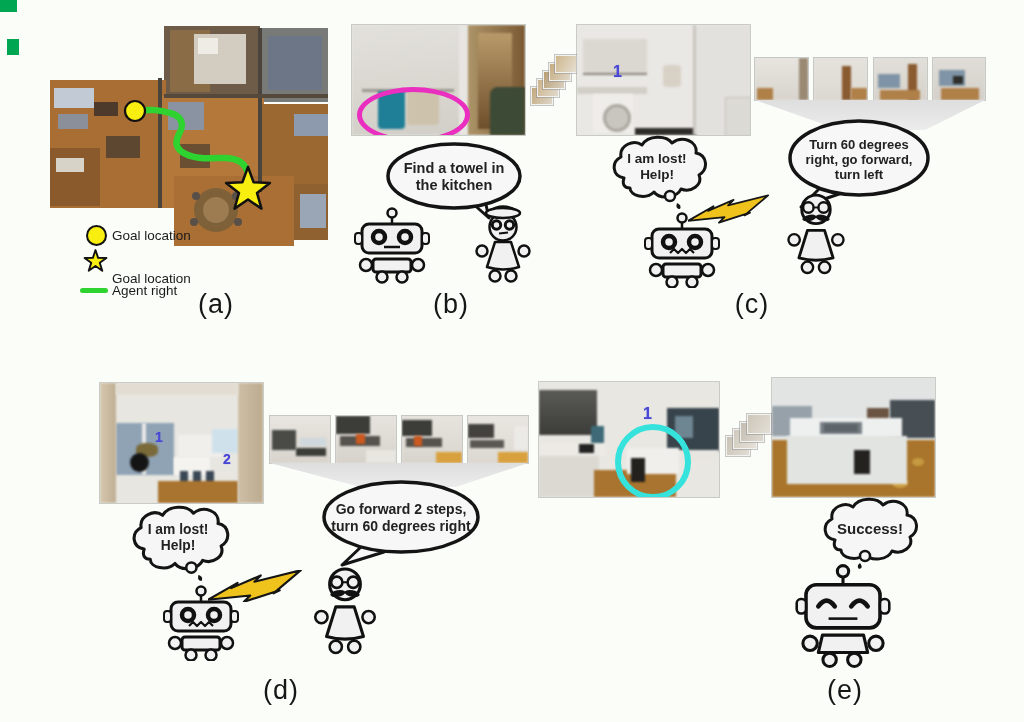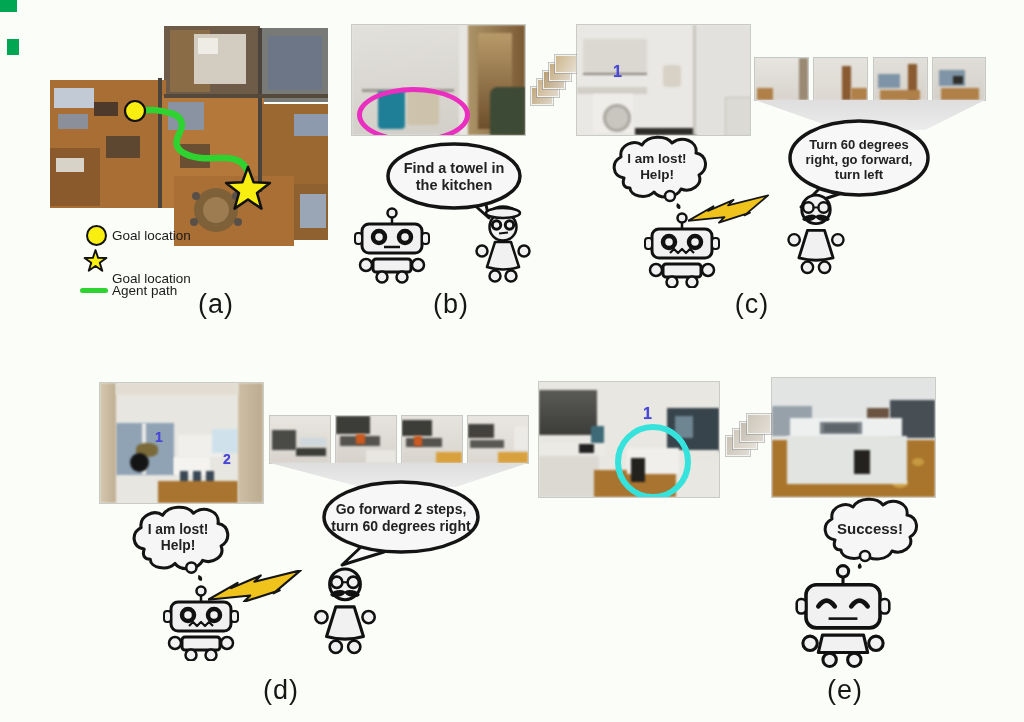--- a/index.html
+++ b/index.html
@@ -64,21 +64,21 @@
     <circle cx="87" cy="95" r="10" fill="#f8ee10" stroke="#111" stroke-width="2.2"></circle>
   </svg>
 
   <div class="ab" style="left:86px;top:225px;width:17px;height:17px;border-radius:50%;background:#f8ee10;border:2px solid #111;"></div>
   <div class="legend-text" style="left:112px;top:228px;">Goal location</div>
   <svg class="ab" style="left:83px;top:249px;" width="25" height="25" viewBox="0 0 24 24">
     <polygon points="12,1 14.5,8.5 22.5,8.6 16.1,13.3 18.5,20.9 12,16.3 5.5,20.9 7.9,13.3 1.5,8.6 9.5,8.5" fill="#f8ee10" stroke="#111" stroke-width="1.8" stroke-linejoin="round"></polygon>
   </svg>
   <div class="legend-text" style="left:112px;top:271px;">Goal location</div>
   <div class="ab" style="left:80px;top:288px;width:28px;height:5px;border-radius:3px;background:#2fd32f;"></div>
-  <div class="legend-text" style="left:112px;top:283px;">Agent path</div>
+  <div class="legend-text" style="left:112px;top:283px;">Agent right</div>
   <div class="panel-label" style="left:181px;top:289px;">(a)</div>
 
   <div class="photo" style="left:352px;top:25px;width:173px;height:110px;">
     <div class="sc" style="left:0;top:0;width:118px;height:110px;background:linear-gradient(175deg,#e3e1dc,#d2cfc8);"></div>
     <div class="sc" style="left:10px;top:64px;width:92px;height:3px;background:#9a978f;"></div>
     <div class="sc" style="left:26px;top:66px;width:27px;height:38px;background:#1f7f96;border-radius:0 0 4px 4px;"></div>
     <div class="sc" style="left:55px;top:64px;width:32px;height:36px;background:#cdc2ab;border-radius:0 0 4px 4px;"></div>
     <div class="sc" style="left:107px;top:0;width:10px;height:110px;background:#e8e6e2;"></div>
     <div class="sc" style="left:116px;top:0;width:57px;height:110px;background:linear-gradient(90deg,#ad9468,#7a5a33);"></div>
     <div class="sc" style="left:126px;top:8px;width:34px;height:96px;background:linear-gradient(#b89a6a,#6e4f2c);"></div>

